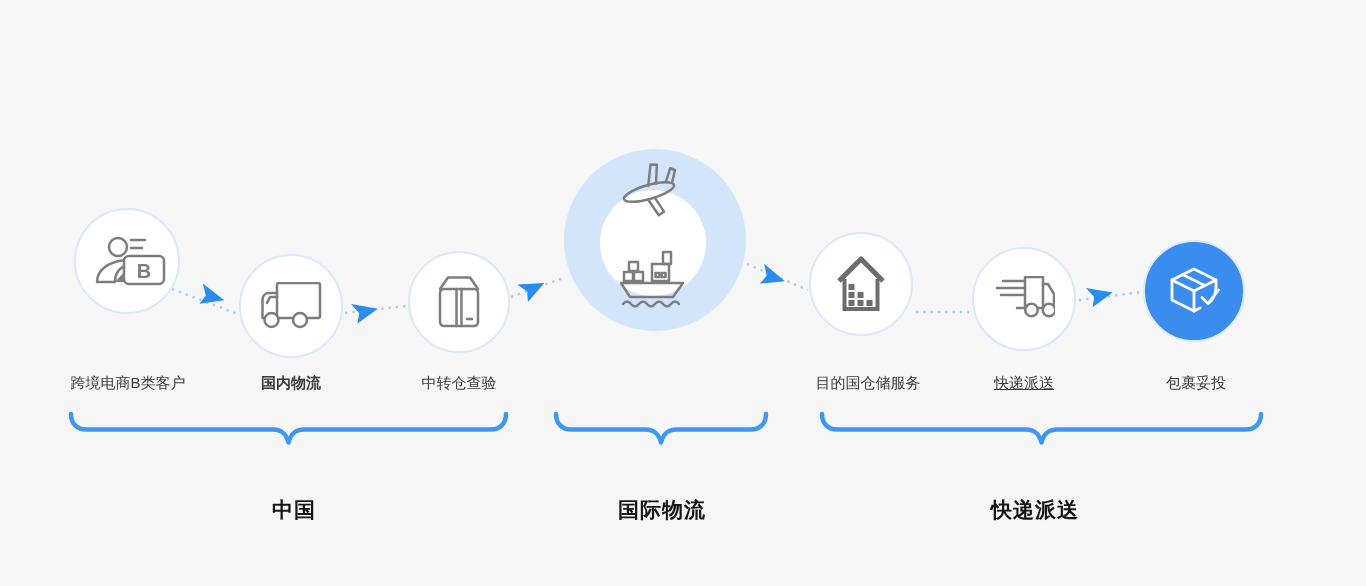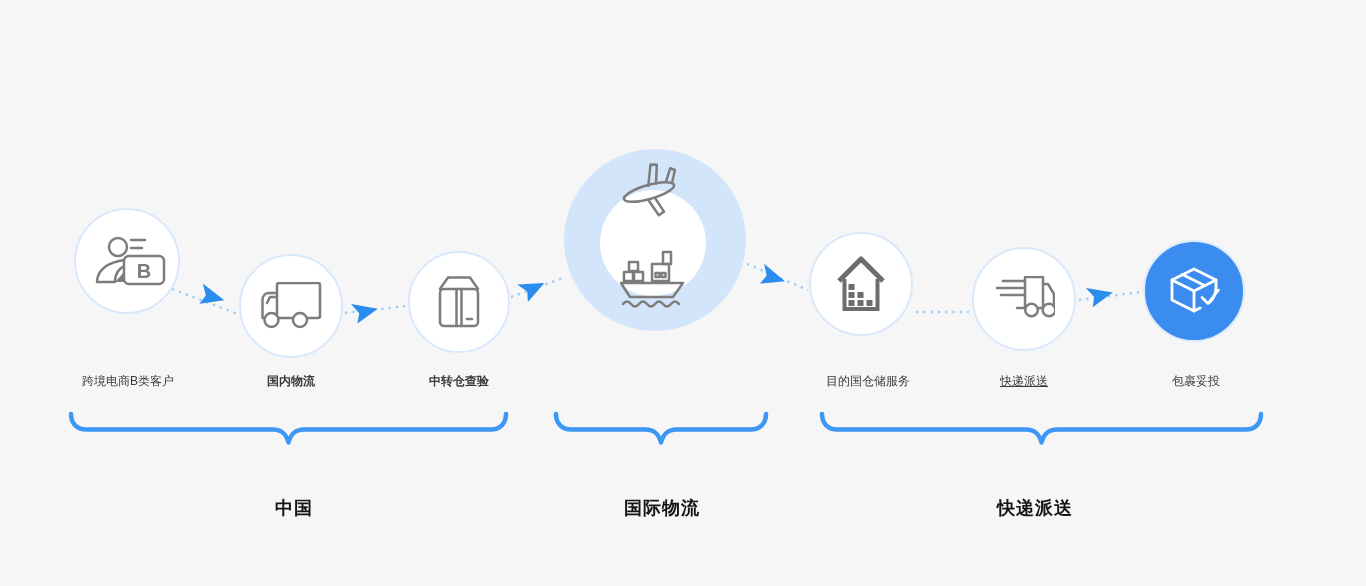--- a/index.html
+++ b/index.html
@@ -24,25 +24,25 @@
   }
   .node.highlight{background:var(--hl-fill); border-color:#dceafb;}
   .big-node{position:absolute; background:var(--big-fill); border-radius:50%;}
   .big-node .inner-circle{
     position:absolute; left:36px; top:41px; width:106px; height:106px;
     background:#fff; border-radius:50%;
   }
   .big-node svg{position:absolute; left:0; top:0;}
   .step-label{
     position:absolute; top:374px; transform:translateX(-50%);
-    font-size:12px; color:var(--label); white-space:nowrap; line-height:1.2;
+    font-size:15px; color:var(--label); white-space:nowrap; line-height:1.2;
   }
   .section-label{
     position:absolute; top:496px; transform:translateX(-50%);
-    font-size:18px; font-weight:bold; color:var(--section);
+    font-size:21px; font-weight:bold; color:var(--section);
     letter-spacing:1px; white-space:nowrap;
   }
   .ic{stroke:var(--icon); fill:none; stroke-width:2.5; stroke-linecap:round; stroke-linejoin:round;}
   .icf{fill:var(--icon); stroke:none;}
   .icw{fill:#fff; stroke:var(--icon); stroke-width:2.5;}
   .hs{stroke:var(--house); fill:none;}
   .hf{fill:var(--house); stroke:none;}
   .pk{stroke:#fff; fill:none; stroke-width:2.8; stroke-linecap:round; stroke-linejoin:round;}
 </style>
 </head>
@@ -157,21 +157,21 @@
       <path class="pk" d="M51,18 L51,25"></path>
       <path class="pk" d="M29,49 L35,46"></path>
       <path class="pk" d="M17.5,12.5 L39.5,23.5"></path>
       <path class="pk" d="M51,25 C51,32 48.5,37 44.5,40.5"></path>
       <path class="pk" d="M37,35.5 L43,41.5 L53.5,28" stroke-width="3.5"></path>
     </svg>
   </div>
 
   <div class="step-label" style="left:128px;">跨境电商B类客户</div>
   <div class="step-label" style="left:291px;font-weight:bold;">国内物流</div>
-  <div class="step-label" style="left:459px;font-weight:bold;">中转仓查验</div>
+  <div class="step-label" style="left:459px;">中转仓查验</div>
   <div class="step-label" style="left:868px;">目的国仓储服务</div>
   <div class="step-label" style="left:1024px;text-decoration:underline;">快递派送</div>
   <div class="step-label" style="left:1196px;">包裹妥投</div>
 
   <div class="section-label" style="left:294px;">中国</div>
   <div class="section-label" style="left:662px;text-align:center;">国际物流</div>
   <div class="section-label" style="left:1035px;">快递派送</div>
 
 </div>
 

